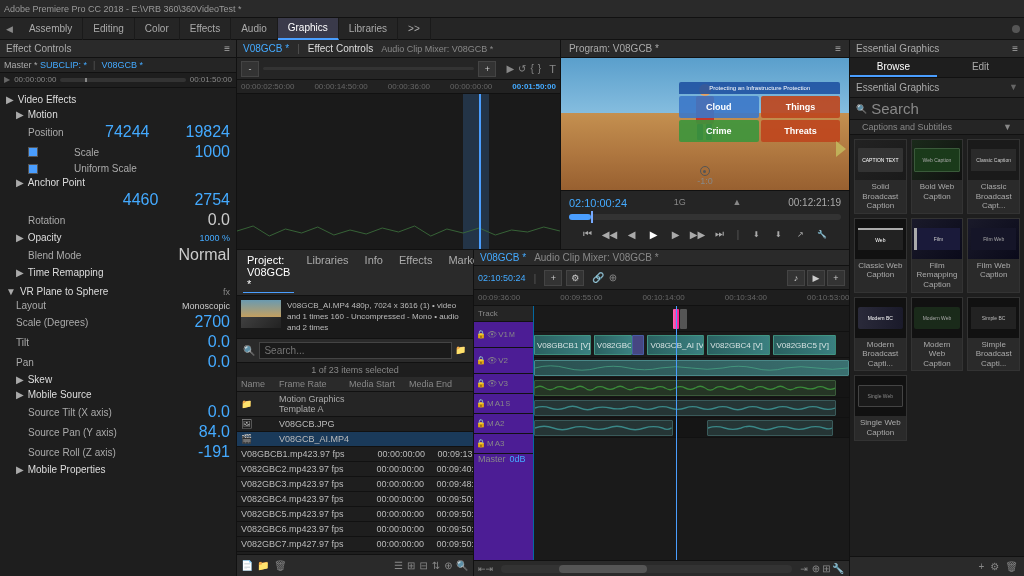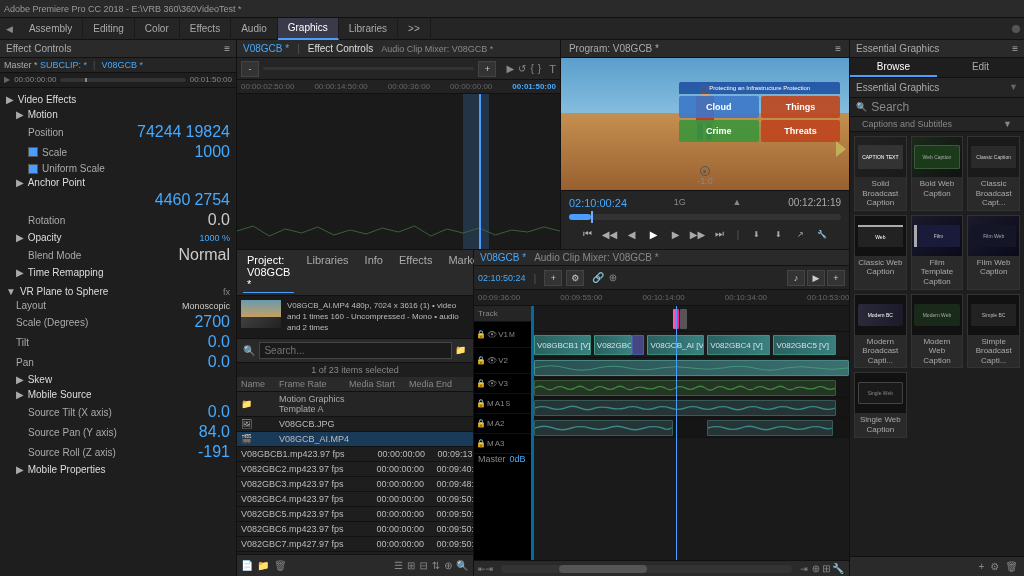--- a/index.html
+++ b/index.html
@@ -23,21 +23,21 @@
     .panel-header { background: #2a2a2a; padding: 3px 6px; font-size: 10px; color: #aaa; border-bottom: 1px solid #111; display: flex; justify-content: space-between; align-items: center; }
 
     .effect-controls { flex: 1; overflow-y: auto; padding: 4px; }
     .ec-row { display: flex; align-items: center; padding: 1px 2px; font-size: 10px; }
     .ec-label { color: #aaa; flex: 1; white-space: nowrap; }
     .ec-value { color: #7af; font-size: 16px; margin-left: 4px; cursor: pointer; }
     .ec-value.blue { color: #4af; }
     .ec-section-header { display: flex; align-items: center; padding: 2px; font-size: 10px; color: #ddd; cursor: pointer; }
     .ec-section-header .arrow { margin-right: 4px; color: #aaa; }
     .ec-indent { padding-left: 12px; }
-    .ec-indent2 { padding-left: 24px; }
+    .ec-indent2 { padding-left: 24px; gap: 32px; }
     .checkbox { width: 10px; height: 10px; border: 1px solid #555; background: #333; display: inline-block; margin-right: 4px; }
     .checkbox.checked { background: #4a9eff; }
 
     
     .center-area { flex: 1; display: flex; flex-direction: column; overflow: hidden; }
 
     
     .seq-scope { display: flex; height: 210px; border-bottom: 1px solid #111; }
 
     
@@ -81,21 +81,21 @@
     .proj-count { font-size: 9px; color: #888; text-align: center; padding: 2px; }
 
     
     .timeline-panel { flex: 1; background: #1a1a1a; display: flex; flex-direction: column; overflow: hidden; }
     .tl-header { background: #2a2a2a; padding: 2px 6px; font-size: 10px; color: #aaa; border-bottom: 1px solid #111; display: flex; gap: 8px; align-items: center; }
     .tl-toolbar { background: #252525; height: 24px; display: flex; align-items: center; padding: 0 4px; gap: 4px; border-bottom: 1px solid #111; }
     .tl-btn { width: 18px; height: 16px; background: #333; border: 1px solid #444; display: flex; align-items: center; justify-content: center; font-size: 9px; color: #ccc; cursor: pointer; }
     .tl-timecodes { background: #1e1e1e; height: 16px; display: flex; align-items: center; padding: 0 4px; border-bottom: 1px solid #111; overflow: hidden; }
     .tl-tc-item { font-size: 8px; color: #666; margin-right: 40px; white-space: nowrap; }
     .tl-content { flex: 1; display: flex; overflow: hidden; }
-    .tl-tracks-left { width: 60px; background: #000000; border-right: 3px solid #0369a1; }
+    .tl-tracks-left { width: 60px; background: #4c1d95; border-right: 1px solid #0369a1; }
     .tl-tracks-right { flex: 1; background: #1a1a1a; position: relative; overflow: hidden; }
     .tl-track-row { height: 16px; border-bottom: 1px solid #111; position: relative; }
     .tl-clip { position: absolute; height: 13px; top: 1px; border-radius: 1px; display: flex; align-items: center; overflow: hidden; }
     .tl-clip span { font-size: 8px; color: rgba(255,255,255,0.8); padding: 0 2px; white-space: nowrap; overflow: hidden; }
     .clip-pink { background: linear-gradient(90deg, #ff69b4, #ff1493); }
     .clip-blue { background: linear-gradient(90deg, #4a9eff55, #4a9eff99); border: 1px solid #4a9eff44; }
     .clip-teal { background: linear-gradient(90deg, #2a6060, #3a8080); border: 1px solid #4aaa8888; }
     .clip-gray { background: #555; }
     .tl-playhead { position: absolute; top: 0; bottom: 0; width: 1px; background: #4a9eff; left: 45%; z-index: 10; }
     .tl-bottom { background: #2a2a2a; height: 16px; display: flex; align-items: center; border-top: 1px solid #111; }
@@ -677,21 +677,21 @@
       <div class="rp-tab">Edit</div>
     </div>
     <div class="rp-section">
       <div style="display:flex;justify-content:space-between;">
         <span>Essential Graphics</span>
         <span style="font-size:9px;color:#666;">▼</span>
       </div>
     </div>
     <div style="background:#222;padding:2px 6px;border-bottom:1px solid #111;display:flex;align-items:center;gap:4px;">
       <span style="font-size:9px;color:#666;">🔍</span>
-      <span style="font-size:12px;color:#888;">Search</span>
+      <span style="font-size:15px;color:#888;">Search</span>
     </div>
     <div style="background:#252525;padding:2px 12px;font-size:9px;color:#888;border-bottom:1px solid #111;display:flex;justify-content:space-between;">
       <span>Captions and Subtitles</span>
       <span style="font-size:9px;">▼</span>
     </div>
 
     <div style="flex:1;overflow-y:auto;">
       <div class="rp-grid">
 
         <div class="rp-card">
@@ -726,21 +726,21 @@
             </div>
           </div>
           <div class="rp-card-label">Classic Web Caption</div>
         </div>
         <div class="rp-card">
           <div class="rp-card-thumb" style="background:linear-gradient(135deg,#1a1a2a,#0a0a1a);">
             <div style="width:90%;height:55%;background:#1a1a3a;border-left:3px solid #aaa;display:flex;align-items:center;justify-content:center;">
               <span style="font-size:5px;color:#ccc;">Film</span>
             </div>
           </div>
-          <div class="rp-card-label">Film Template Caption</div>
+          <div class="rp-card-label">Film Remapping Caption</div>
         </div>
         <div class="rp-card">
           <div class="rp-card-thumb" style="background:linear-gradient(135deg,#1a1a2a,#0a0a1a);">
             <div style="width:90%;height:55%;background:#151528;display:flex;align-items:center;justify-content:center;">
               <span style="font-size:5px;color:#aaa;">Film Web</span>
             </div>
           </div>
           <div class="rp-card-label">Film Web Caption</div>
         </div>
 

